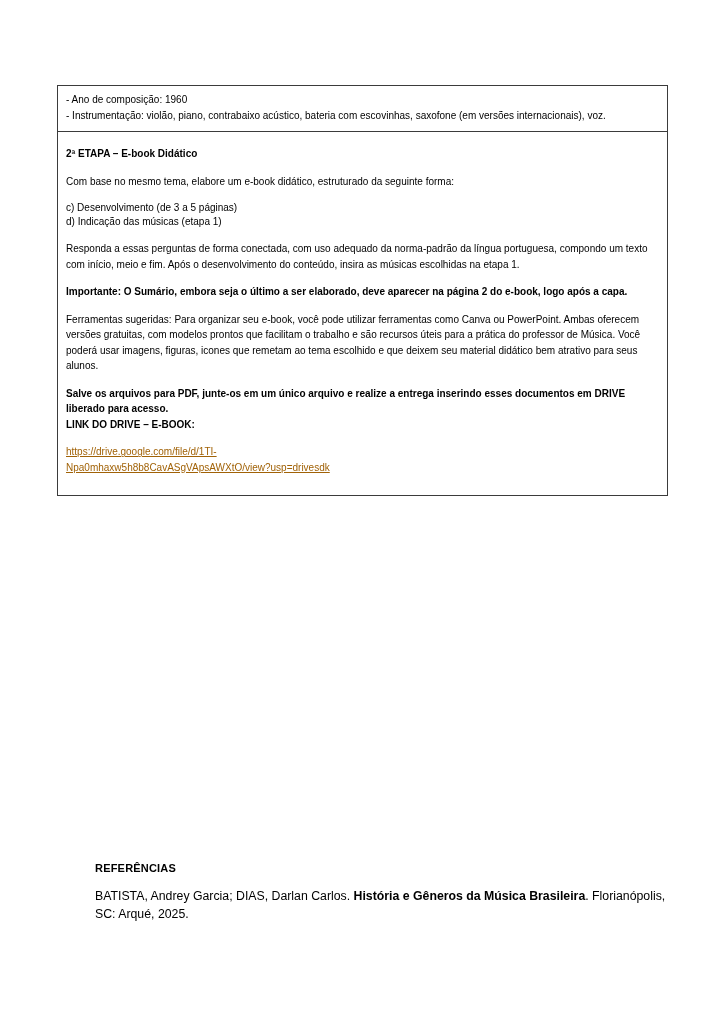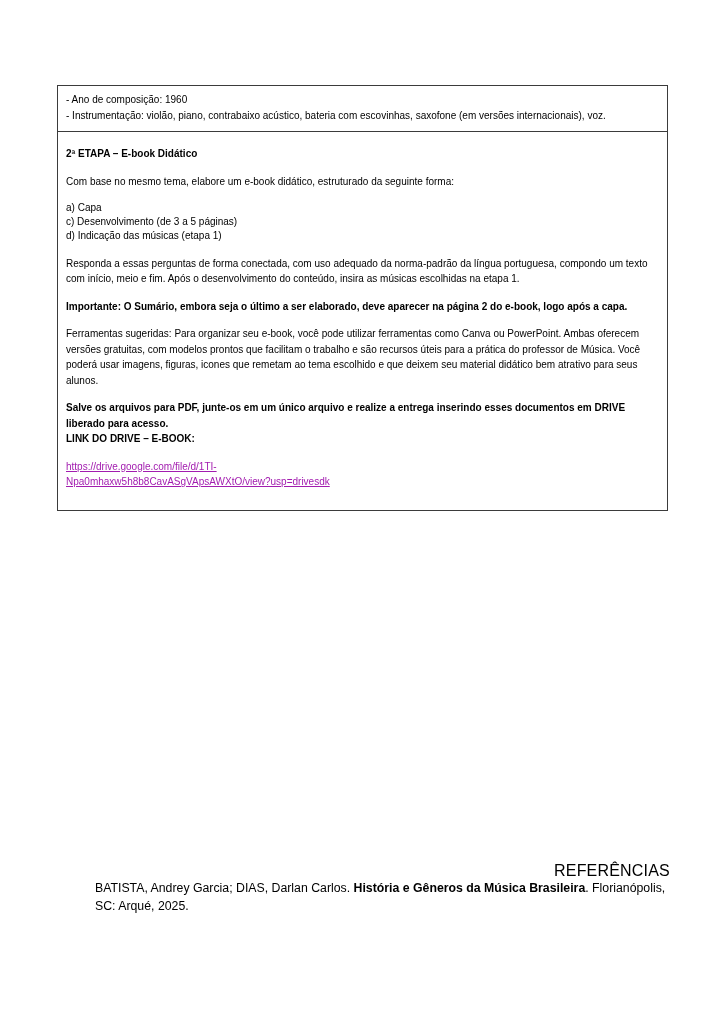--- a/index.html
+++ b/index.html
@@ -49,38 +49,38 @@
   .bold {
     font-weight: bold;
   }
   .tight {
     line-height: 1.42;
   }
   .underline {
     text-decoration: underline;
   }
   .link {
-    color: #a21caf;
+    color: #a16207;
     text-decoration: underline;
     word-break: break-all;
     cursor: pointer;
   }
   .refs {
     position: absolute;
     left: 95px;
     top: 862px;
     width: 575px;
   }
   .refs-title {
-    font-weight: normal;
-    font-size: 16px;
+    font-weight: bold;
+    font-size: 11px;
     letter-spacing: 0.2px;
-    text-align: right;
   }
   .refs-body {
+    margin-top: 14px;
     font-size: 12.3px;
     line-height: 1.45;
   }
   .inline-bold {
     font-weight: bold;
   }
 </style>
 </head>
 <body>
 
@@ -92,21 +92,20 @@
       <p>- Ano de composição: 1960</p>
       <p>- Instrumentação: violão, piano, contrabaixo acústico, bateria com escovinhas, saxofone (em versões internacionais), voz.</p>
     </div>
 
     <div class="cell">
       <div class="sp-sm"></div>
       <p class="bold">2ª ETAPA – E-book Didático</p>
       <div class="sp"></div>
       <p>Com base no mesmo tema, elabore um e-book didático, estruturado da seguinte forma:</p>
       <div class="sp"></div>
-      <p class="tight">a) Capa</p>
       <p class="tight">c) Desenvolvimento (de 3 a 5 páginas)</p>
       <p class="tight">d) Indicação das músicas (etapa 1)</p>
       <div class="sp"></div>
       <p>Responda a essas perguntas de forma conectada, com uso adequado da norma-padrão da língua portuguesa, compondo um texto com início, meio e fim. Após o desenvolvimento do conteúdo, insira as músicas escolhidas na etapa 1.</p>
       <div class="sp"></div>
       <p class="bold"><span>Importante:</span><span> O Sumário, embora seja o último a ser elaborado, deve aparecer na página 2 do e-book, logo após a capa.</span></p>
       <div class="sp"></div>
       <p>Ferramentas sugeridas: Para organizar seu e-book, você pode utilizar ferramentas como Canva ou PowerPoint. Ambas oferecem versões gratuitas, com modelos prontos que facilitam o trabalho e são recursos úteis para a prática do professor de Música. Você poderá usar imagens, figuras, icones que remetam ao tema escolhido e que deixem seu material didático bem atrativo para seus alunos.</p>
       <div class="sp"></div>
       <p class="bold">Salve os arquivos para PDF, junte-os em um único arquivo e realize a entrega inserindo esses documentos em DRIVE liberado para acesso.</p>

